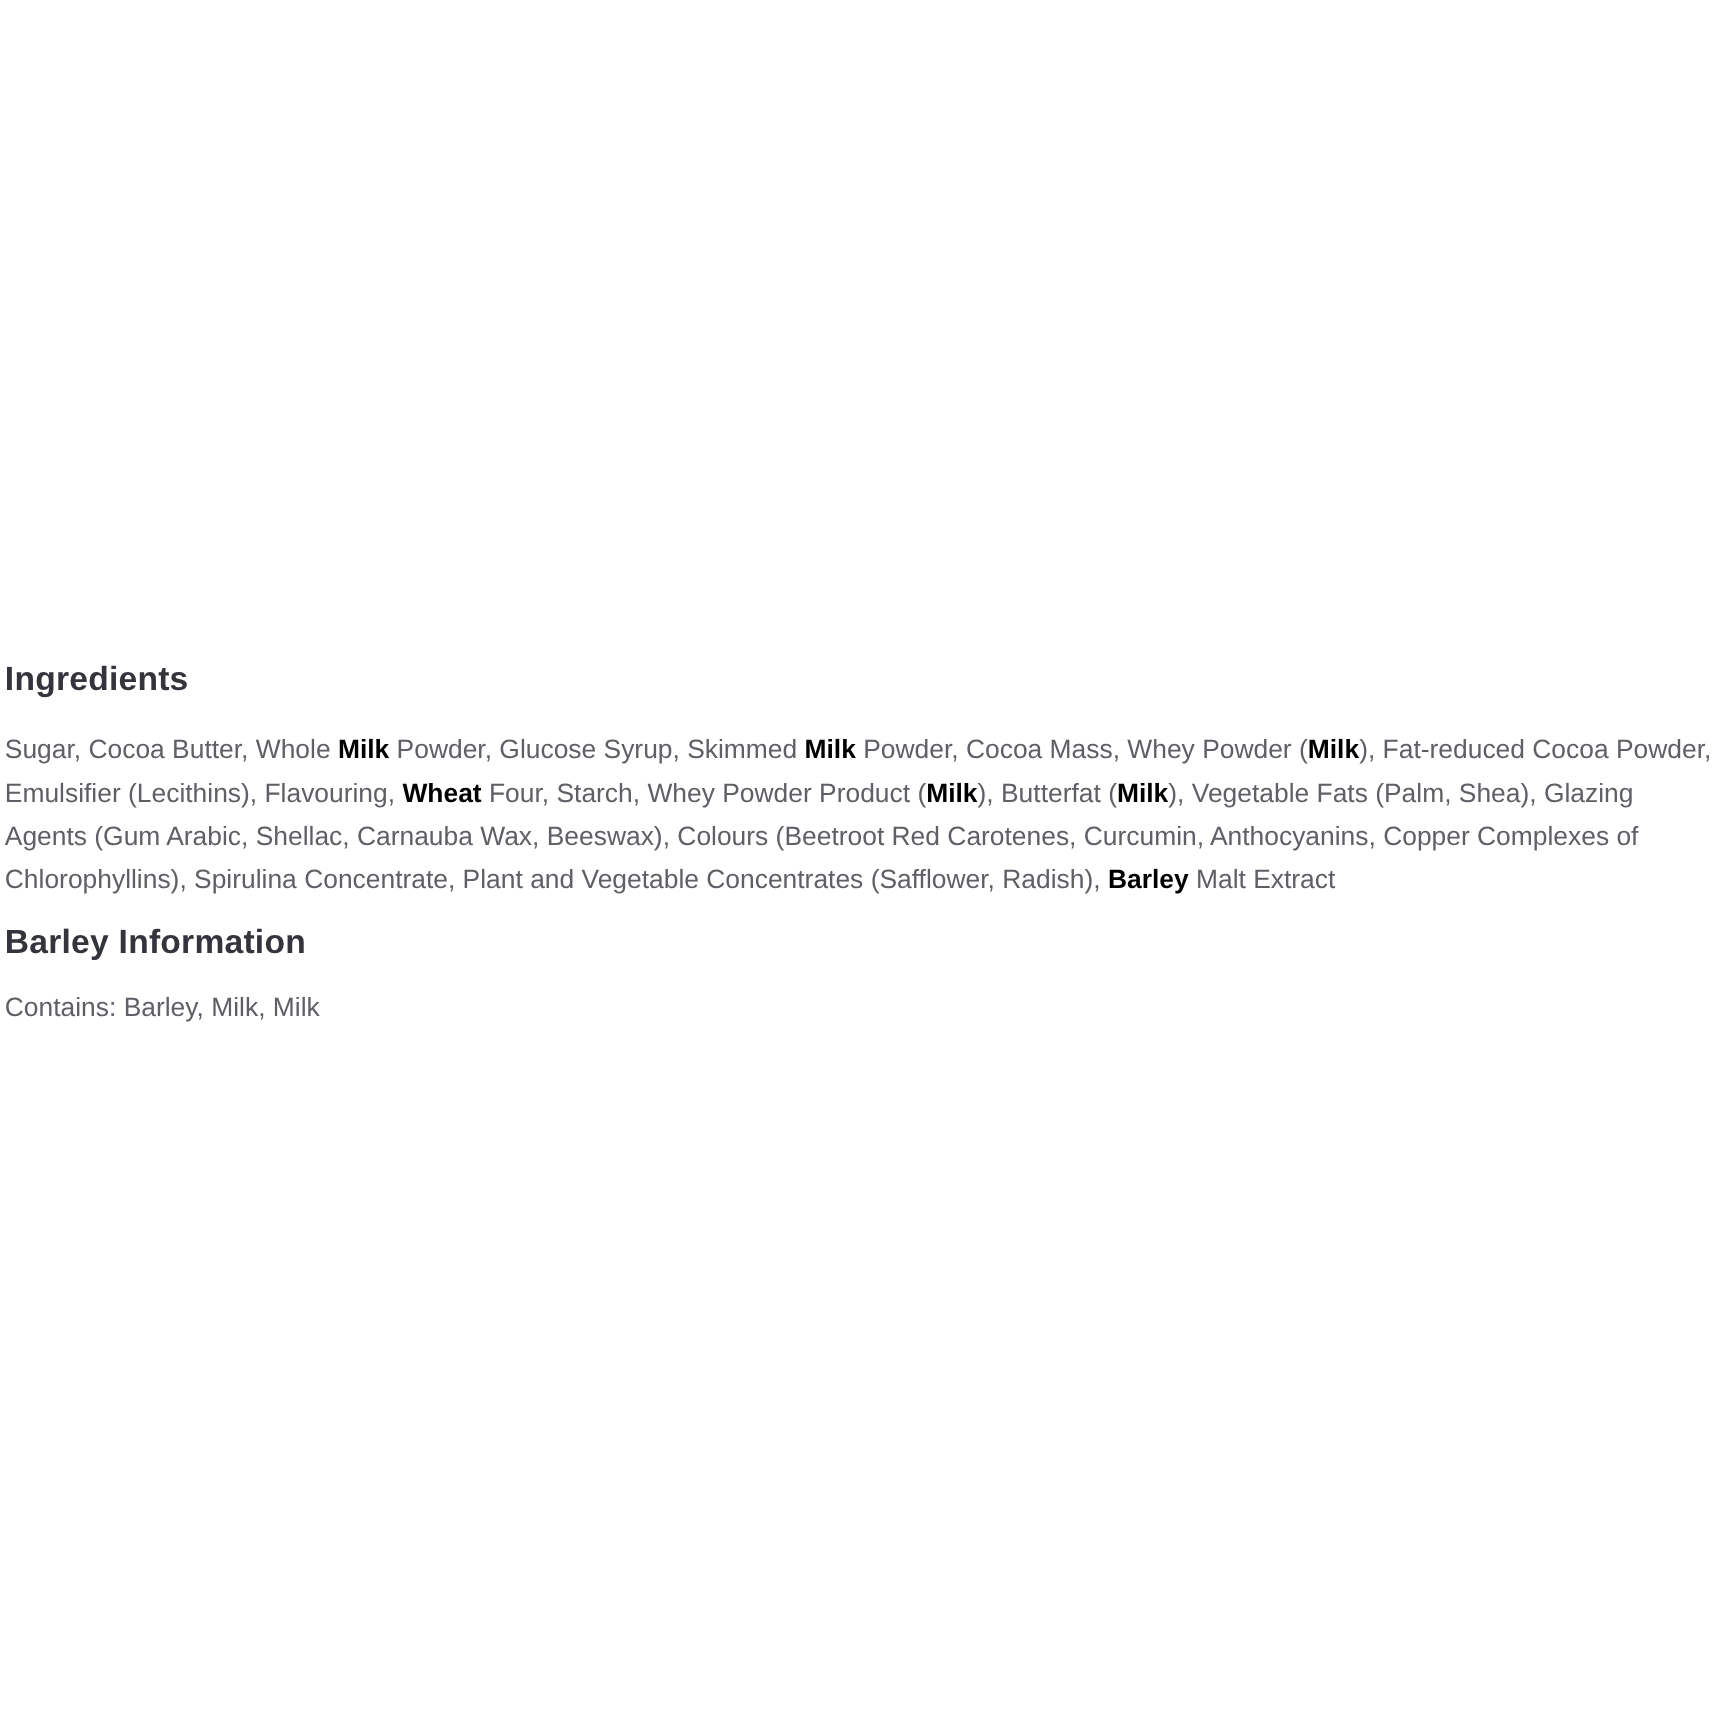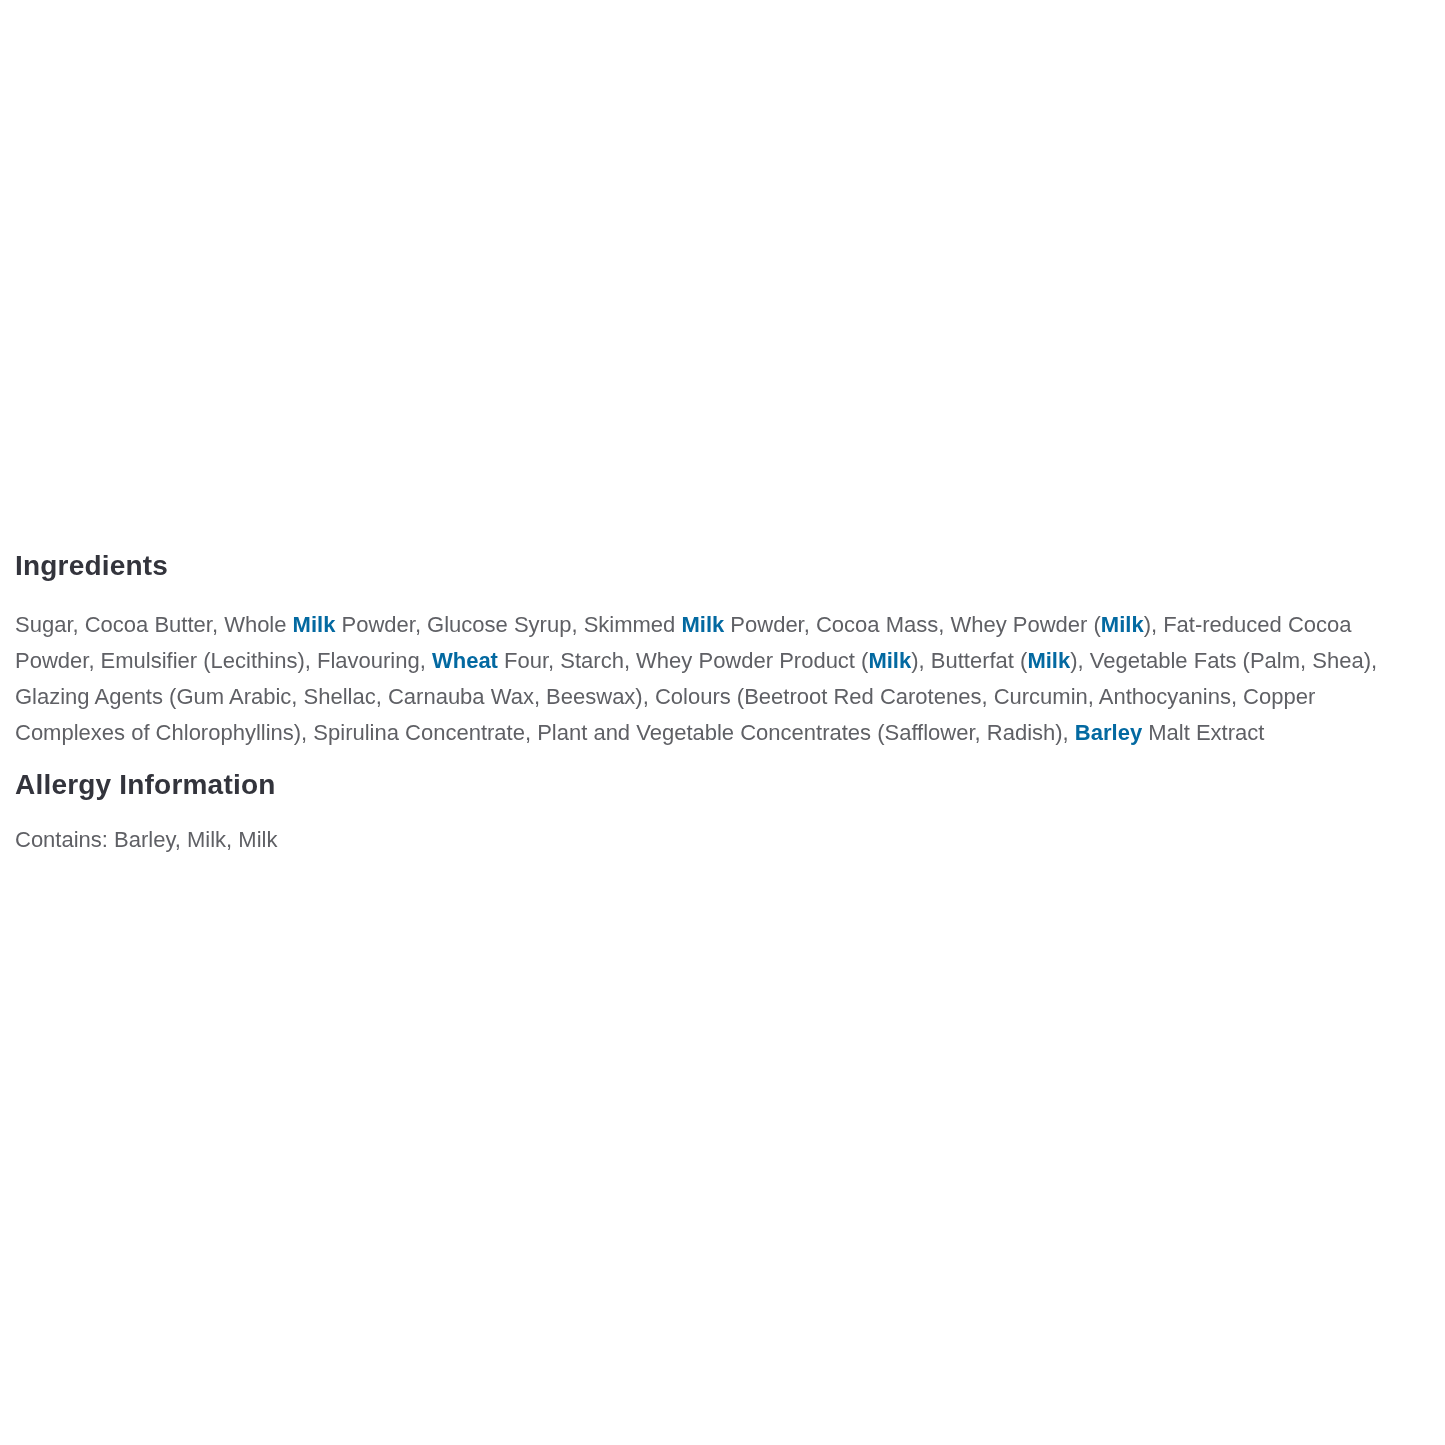--- a/index.html
+++ b/index.html
@@ -13,21 +13,21 @@
     padding: 0;
   }
   body {
     width: 1445px;
     height: 1445px;
     background: var(--bg-color);
     font-family: "Liberation Sans", sans-serif;
     overflow: hidden;
   }
   .content {
-    padding: 548px 16px 0 15px;
+    padding: 548px 16px 0 4px;
   }
   .section-heading {
     margin: 0 0 24px 0;
     font-size: 28px;
     line-height: 35px;
     font-weight: 700;
     color: var(--heading-color);
     letter-spacing: 0.2px;
   }
   .section-heading.second {
@@ -35,30 +35,30 @@
   }
   .body-text {
     margin: 0 0 16px 0;
     font-size: 22px;
     line-height: 36px;
     font-weight: 400;
     color: var(--body-color);
   }
   .body-text b {
     font-weight: 700;
-    color: #0369a1;
+    color: #000000;
   }
   .body-text.contains-line {
     margin: 0;
   }
 </style>
 </head>
 <body>
 
 <div class="content">
   <h2 class="section-heading">Ingredients</h2>
 
   <p class="body-text">Sugar, Cocoa Butter, Whole <b>Milk</b> Powder, Glucose Syrup, Skimmed <b>Milk</b> Powder, Cocoa Mass, Whey Powder (<b>Milk</b>), Fat-reduced Cocoa Powder, Emulsifier (Lecithins), Flavouring, <b>Wheat</b> Four, Starch, Whey Powder Product (<b>Milk</b>), Butterfat (<b>Milk</b>), Vegetable Fats (Palm, Shea), Glazing Agents (Gum Arabic, Shellac, Carnauba Wax, Beeswax), Colours (Beetroot Red Carotenes, Curcumin, Anthocyanins, Copper Complexes of Chlorophyllins), Spirulina Concentrate, Plant and Vegetable Concentrates (Safflower, Radish), <b>Barley</b> Malt Extract</p>
 
-  <h2 class="section-heading second">Allergy Information</h2>
+  <h2 class="section-heading second">Barley Information</h2>
 
   <p class="body-text contains-line">Contains: Barley, Milk, Milk</p>
 </div>
 
 </body></html>

